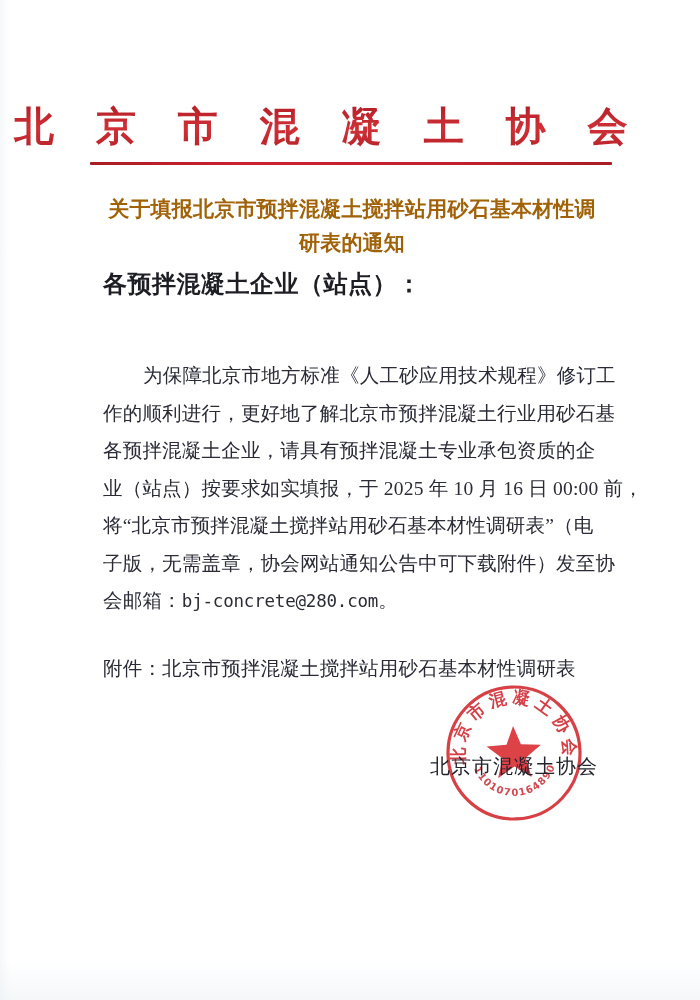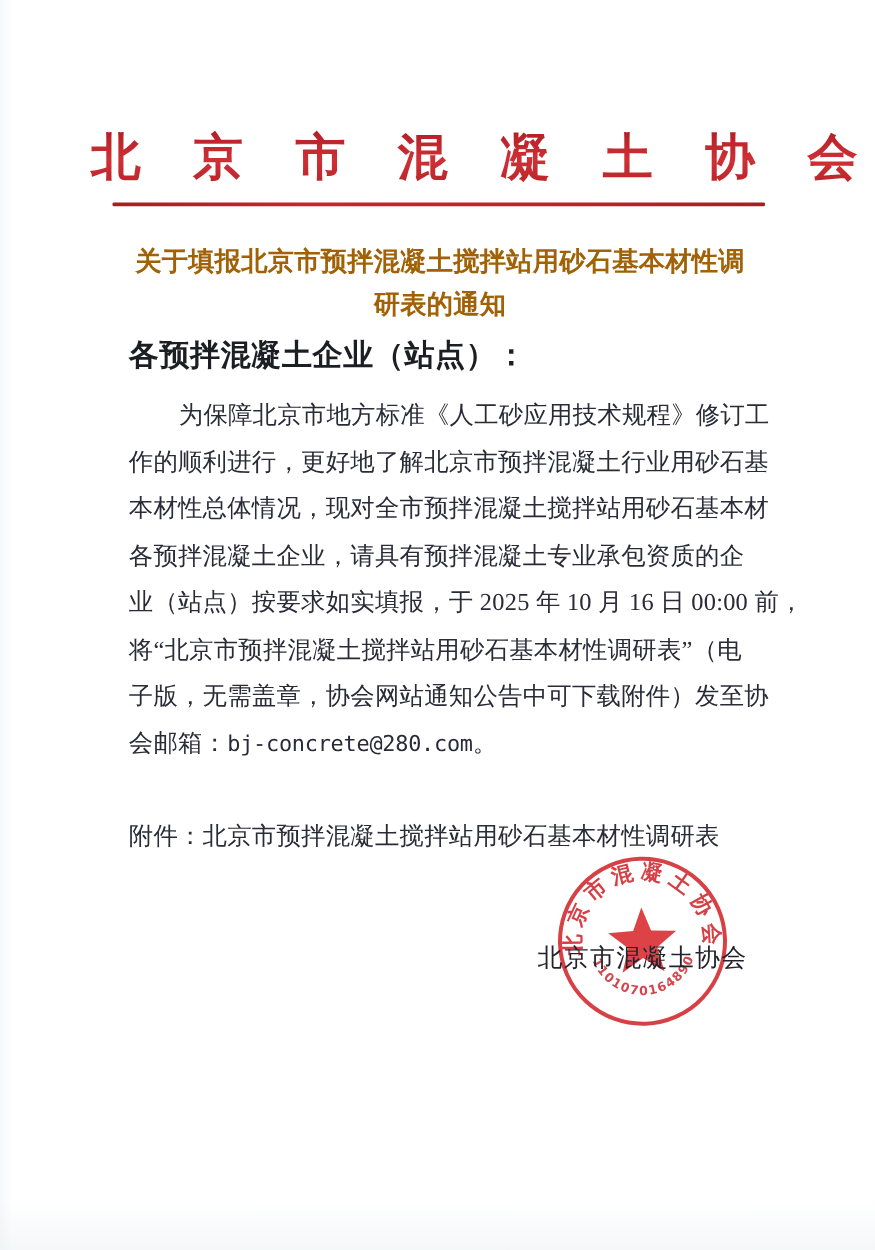--- a/index.html
+++ b/index.html
@@ -35,21 +35,21 @@
     background: linear-gradient(to right, rgba(243,246,248,0.8), rgba(255,255,255,0));
     pointer-events: none;
   }
 
   
   .letterhead {
     position: absolute;
     left: 0;
     right: 0;
     top: 104px;
-    text-align: right;
+    text-align: left;
   }
   .letterhead-title {
     font-family: "DejaVu Serif", "Liberation Serif", serif;
     font-size: 40px;
     font-weight: 700;
     letter-spacing: 14px;
     text-indent: 14px;
     line-height: 1.1;
     color: #c4262c;
     background: linear-gradient(180deg, #b21f26 0%, #cf3036 55%, #b9242a 100%);
@@ -103,21 +103,21 @@
     width: 498px;
   }
   .body-line {
     font-family: "Liberation Serif", "DejaVu Serif", serif;
     font-size: 19.5px;
     line-height: 37.5px;
     color: #2b2b38;
     white-space: nowrap;
     letter-spacing: 0.2px;
   }
-  .body-line.first { text-indent: 40px; }
+  .body-line.first { text-indent: 40px; margin-top: 43px; }
   .body-line .mono {
     font-family: "DejaVu Sans Mono", "Liberation Mono", monospace;
     font-size: 17.5px;
     letter-spacing: -0.2px;
   }
 
   
   .attachment {
     position: absolute;
     left: 103px;
@@ -177,21 +177,20 @@
     <div class="letterhead-rule"></div>
   </div>
 
   <div class="doc-title">关于填报北京市预拌混凝土搅拌站用砂石基本材性调研表的通知</div>
 
   <div class="salutation">各预拌混凝土企业（站点）：</div>
 
   <div class="body-block">
     <div class="body-line first">为保障北京市地方标准《人工砂应用技术规程》修订工</div>
     <div class="body-line">作的顺利进行，更好地了解北京市预拌混凝土行业用砂石基</div>
-    <div class="body-line">本材性总体情况，现对全市预拌混凝土搅拌站用砂石基本材</div>
     <div class="body-line">各预拌混凝土企业，请具有预拌混凝土专业承包资质的企</div>
     <div class="body-line">业（站点）按要求如实填报，于 2025 年 10 月 16 日 00:00 前，</div>
     <div class="body-line">将“北京市预拌混凝土搅拌站用砂石基本材性调研表”（电</div>
     <div class="body-line">子版，无需盖章，协会网站通知公告中可下载附件）发至协</div>
     <div class="body-line">
       <span>会邮箱：</span><span class="mono">bj-concrete@280.com</span><span>。</span>
     </div>
   </div>
 
   <div class="attachment">附件：北京市预拌混凝土搅拌站用砂石基本材性调研表</div>

